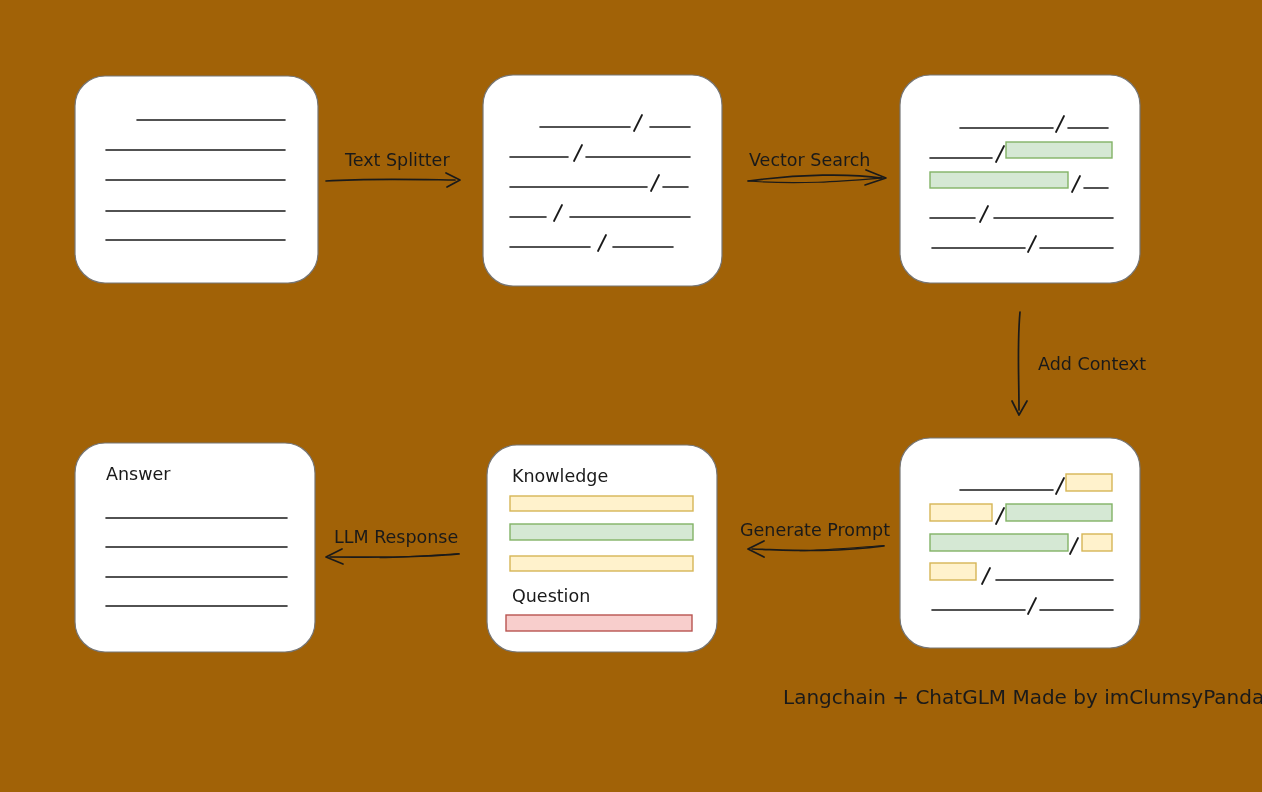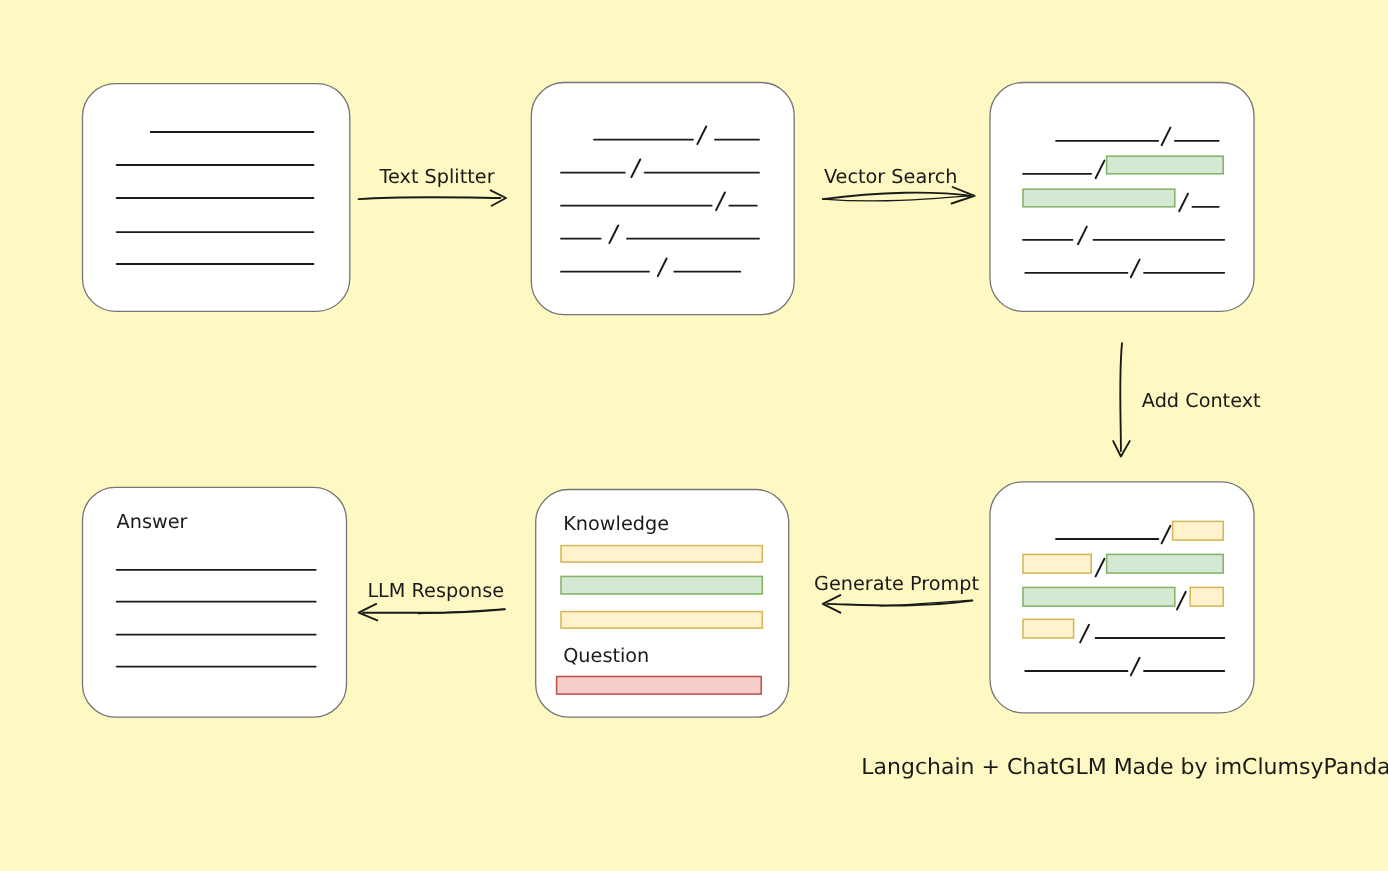--- a/index.html
+++ b/index.html
@@ -1,16 +1,16 @@
 <!DOCTYPE html>
 <html><head>
 <meta charset="utf-8">
 <style>
   html, body { margin: 0; padding: 0; background: #ffffff; }
-  .stage { position: relative; width: 1262px; height: 792px; background: #fef9c3; overflow: hidden; }
+  .stage { position: relative; width: 1262px; height: 792px; background: #a16207; overflow: hidden; }
   svg { display: block; font-family: "DejaVu Sans", "Liberation Sans", sans-serif; }
   .box { fill: #ffffff; stroke: #767676; stroke-width: 1.2; }
   .ink { stroke: #1a1a1a; stroke-width: 1.6; stroke-linecap: round; fill: none; }
   .slash { stroke: #1a1a1a; stroke-width: 1.8; stroke-linecap: round; }
   .chunk { stroke-width: 1.4; }
   .arrow { stroke: #1a1a1a; stroke-width: 1.7; fill: none; stroke-linecap: round; stroke-linejoin: round; }
   .arrow-thin { stroke: #1a1a1a; stroke-width: 1.1; fill: none; stroke-linecap: round; }
   .label { font-size: 17.5px; fill: #1a1a1a; }
   .inner-label { font-size: 17.5px; fill: #1a1a1a; }
   .caption { font-size: 20px; fill: #1a1a1a; }

